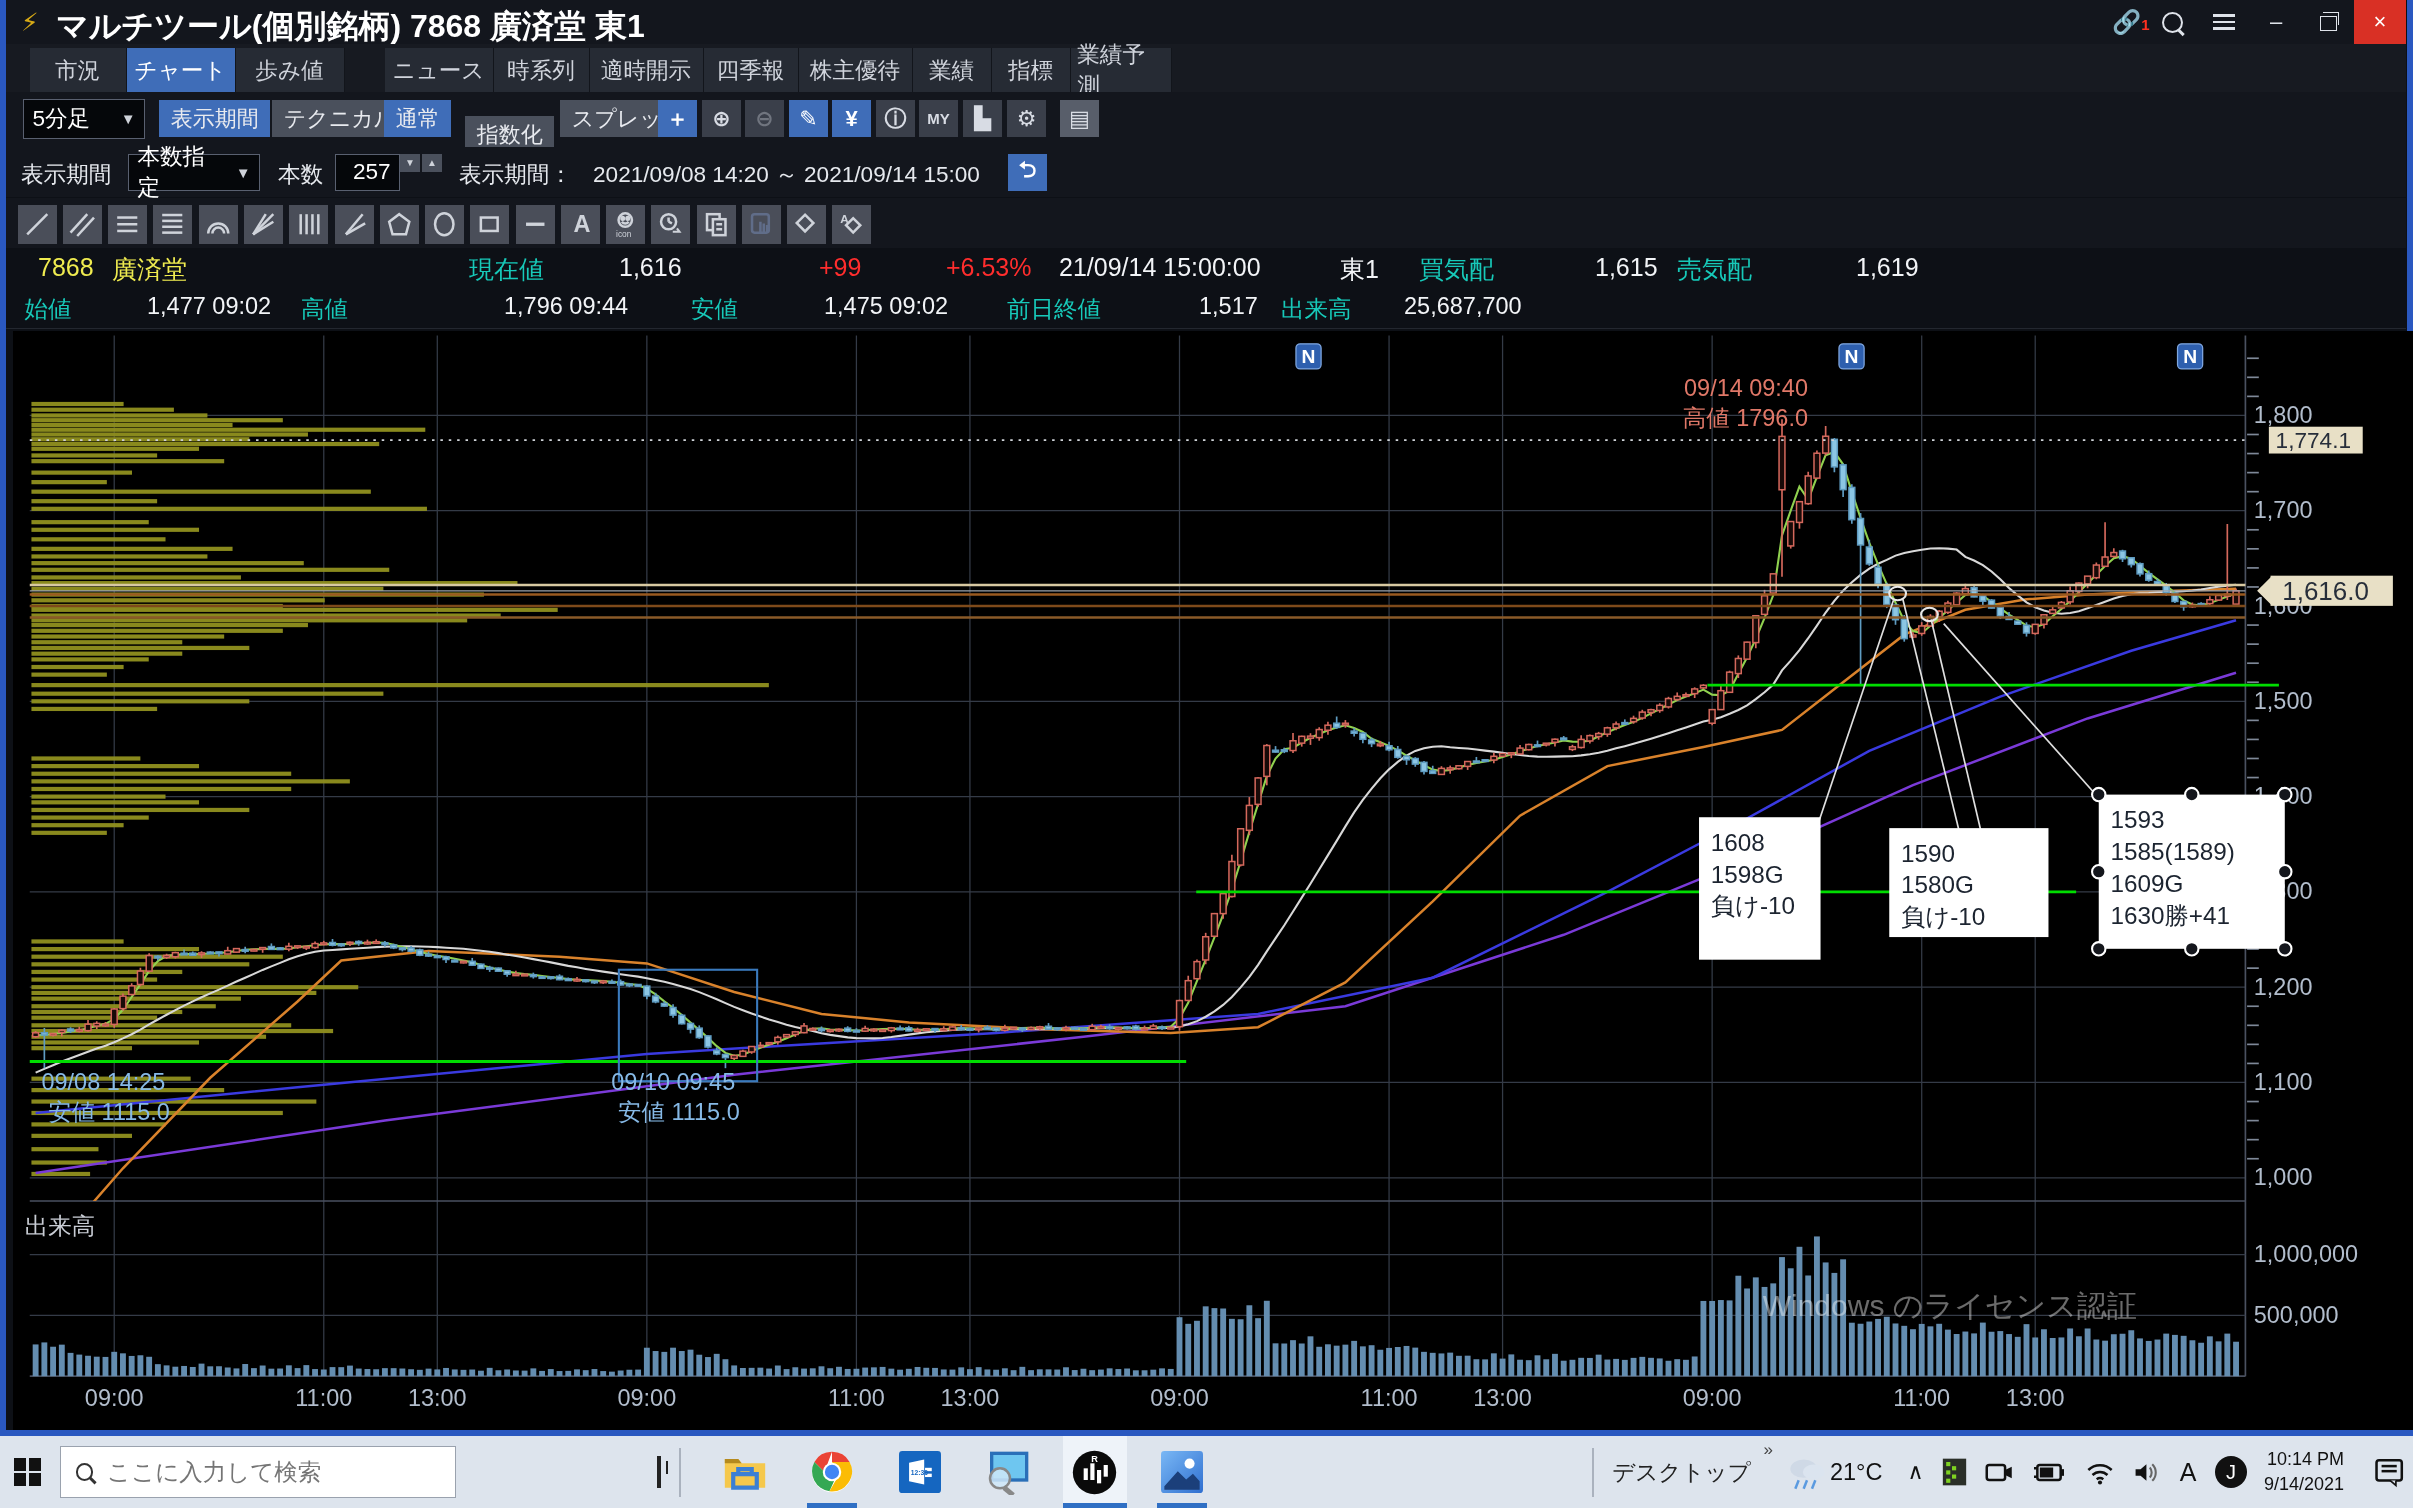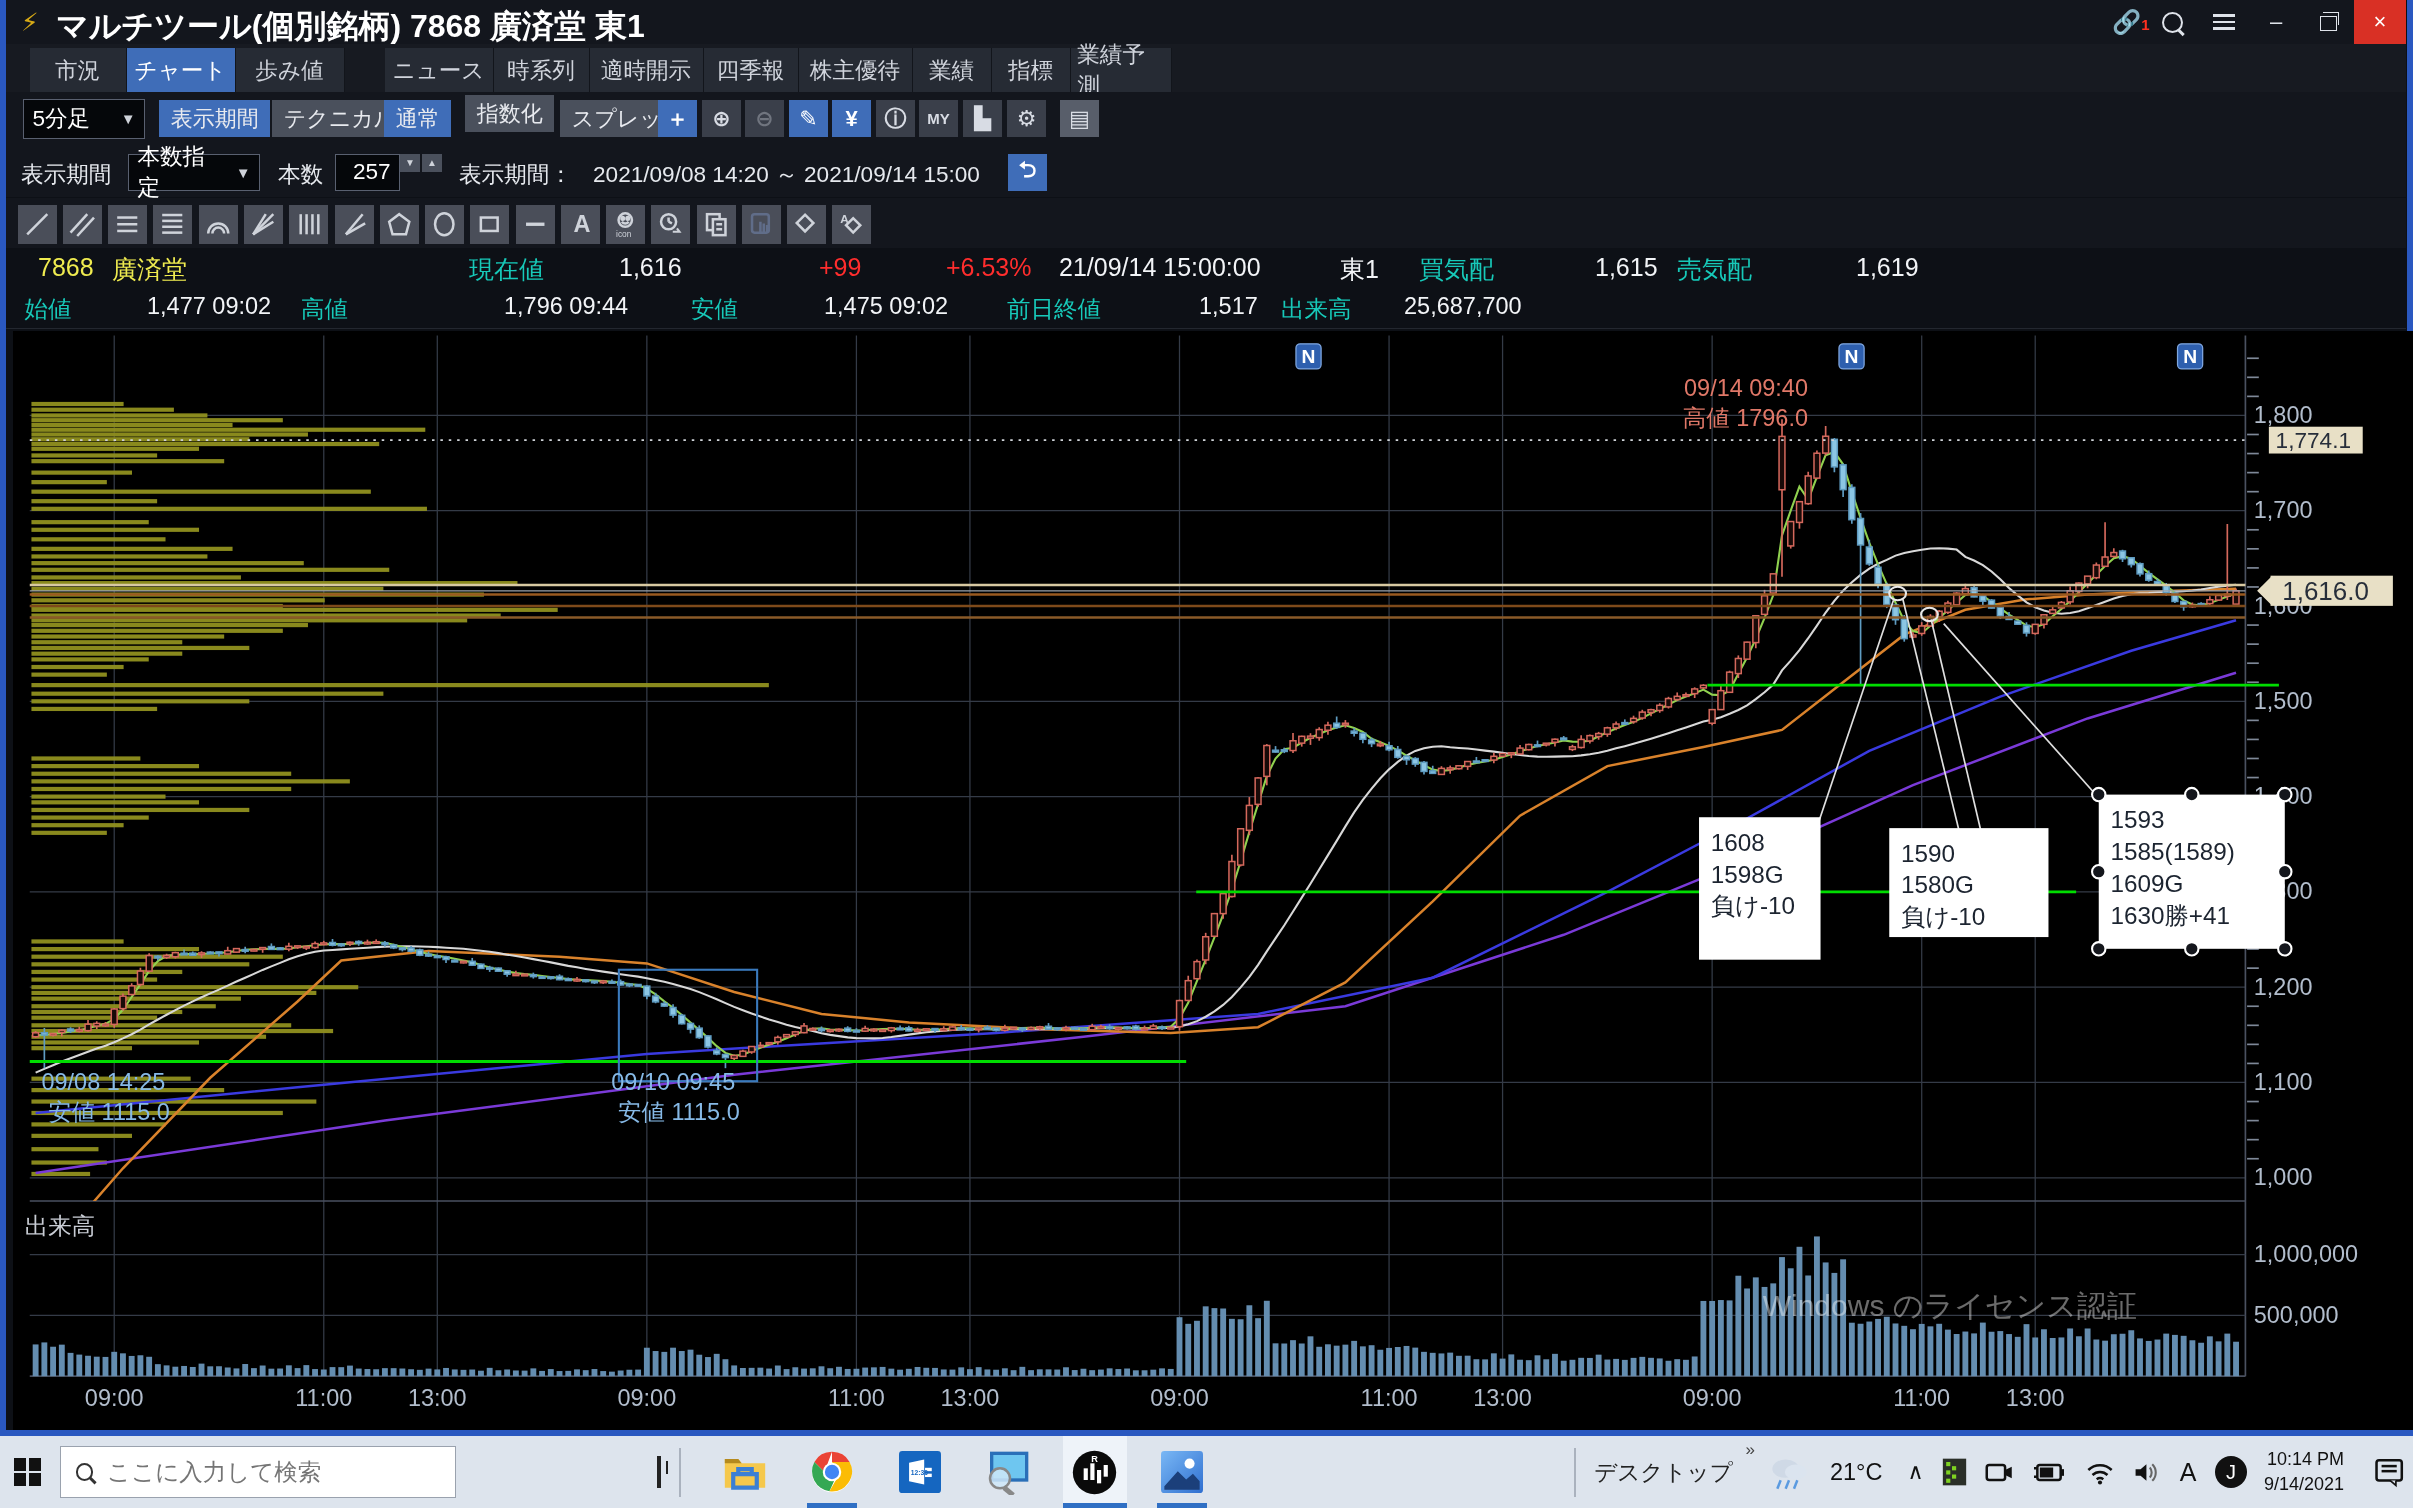--- a/index.html
+++ b/index.html
@@ -120,21 +120,21 @@
     </div>
 
   <div class="tb tb1" id="tb1">
       <div class="dd" style="left: 17px; top: 6.7px; width: 122px; height: 40px;">
         <span>5分足</span>
         <span class="arr">▼</span>
       </div>
       <div class="tbtn blue" style="left: 153px; top: 8.4px; min-width: 106px;">表示期間</div>
       <div class="tbtn" style="left: 266px; top: 8.4px; min-width: 95px;">テクニカル</div>
       <div class="tbtn blue" style="left: 378px; top: 8.4px; min-width: 67px;">通常</div>
-      <div class="tbtn" style="left: 459px; top: 3px; min-width: 81px;">指数化</div>
+      <div class="tbtn" style="left: 459px; top: 24px; min-width: 81px;">指数化</div>
       <div class="tbtn" style="left: 554px; top: 8.4px; min-width: 86px;">スプレッド</div>
       <div class="ibtn blue" style="left: 652px;">＋</div>
       <div class="ibtn " style="left: 696px;">⊕</div>
       <div class="ibtn dim" style="left: 739px;">⊖</div>
       <div class="ibtn blue" style="left: 783px;">✎</div>
       <div class="ibtn blue" style="left: 826px;">¥</div>
       <div class="ibtn " style="left: 870px;">ⓘ</div>
       <div class="ibtn " style="left: 913px; font-size: 15px;">MY</div>
       <div class="ibtn " style="left: 957px;">▙</div>
       <div class="ibtn " style="left: 1001px;">⚙</div>
@@ -1404,21 +1404,21 @@
       <span>デスクトップ</span><span class="chev">»</span>
     </div>
     <div class="tk-weather">
       <svg width="44" height="40" viewBox="0 0 52 48">
           <ellipse cx="22" cy="20" rx="16" ry="11" fill="#cfd9e6"></ellipse>
           <ellipse cx="34" cy="24" rx="13" ry="9" fill="#dbe4ef"></ellipse>
           <line x1="16" y1="34" x2="12" y2="44" stroke="#5a9ae0" stroke-width="3"></line>
           <line x1="26" y1="34" x2="22" y2="44" stroke="#5a9ae0" stroke-width="3"></line>
           <line x1="36" y1="34" x2="32" y2="44" stroke="#5a9ae0" stroke-width="3"></line>
         </svg>
-      <span style="margin-left:19px">21°C</span>
+      <span style="margin-left:1px">21°C</span>
     </div>
     <div class="tray">
       <span style="font-size:22px">∧</span>
       <svg width="25" height="30" viewBox="0 0 30 36">
           <rect x="1" y="2" width="28" height="32" fill="#2a2f28"></rect>
           <rect x="5" y="6" width="5" height="5" fill="#7ed321"></rect>
           <rect x="12" y="11" width="5" height="5" fill="#7ed321"></rect>
           <rect x="5" y="16" width="5" height="5" fill="#7ed321"></rect>
           <rect x="12" y="21" width="5" height="5" fill="#7ed321"></rect>
           <rect x="5" y="26" width="5" height="5" fill="#7ed321"></rect>

